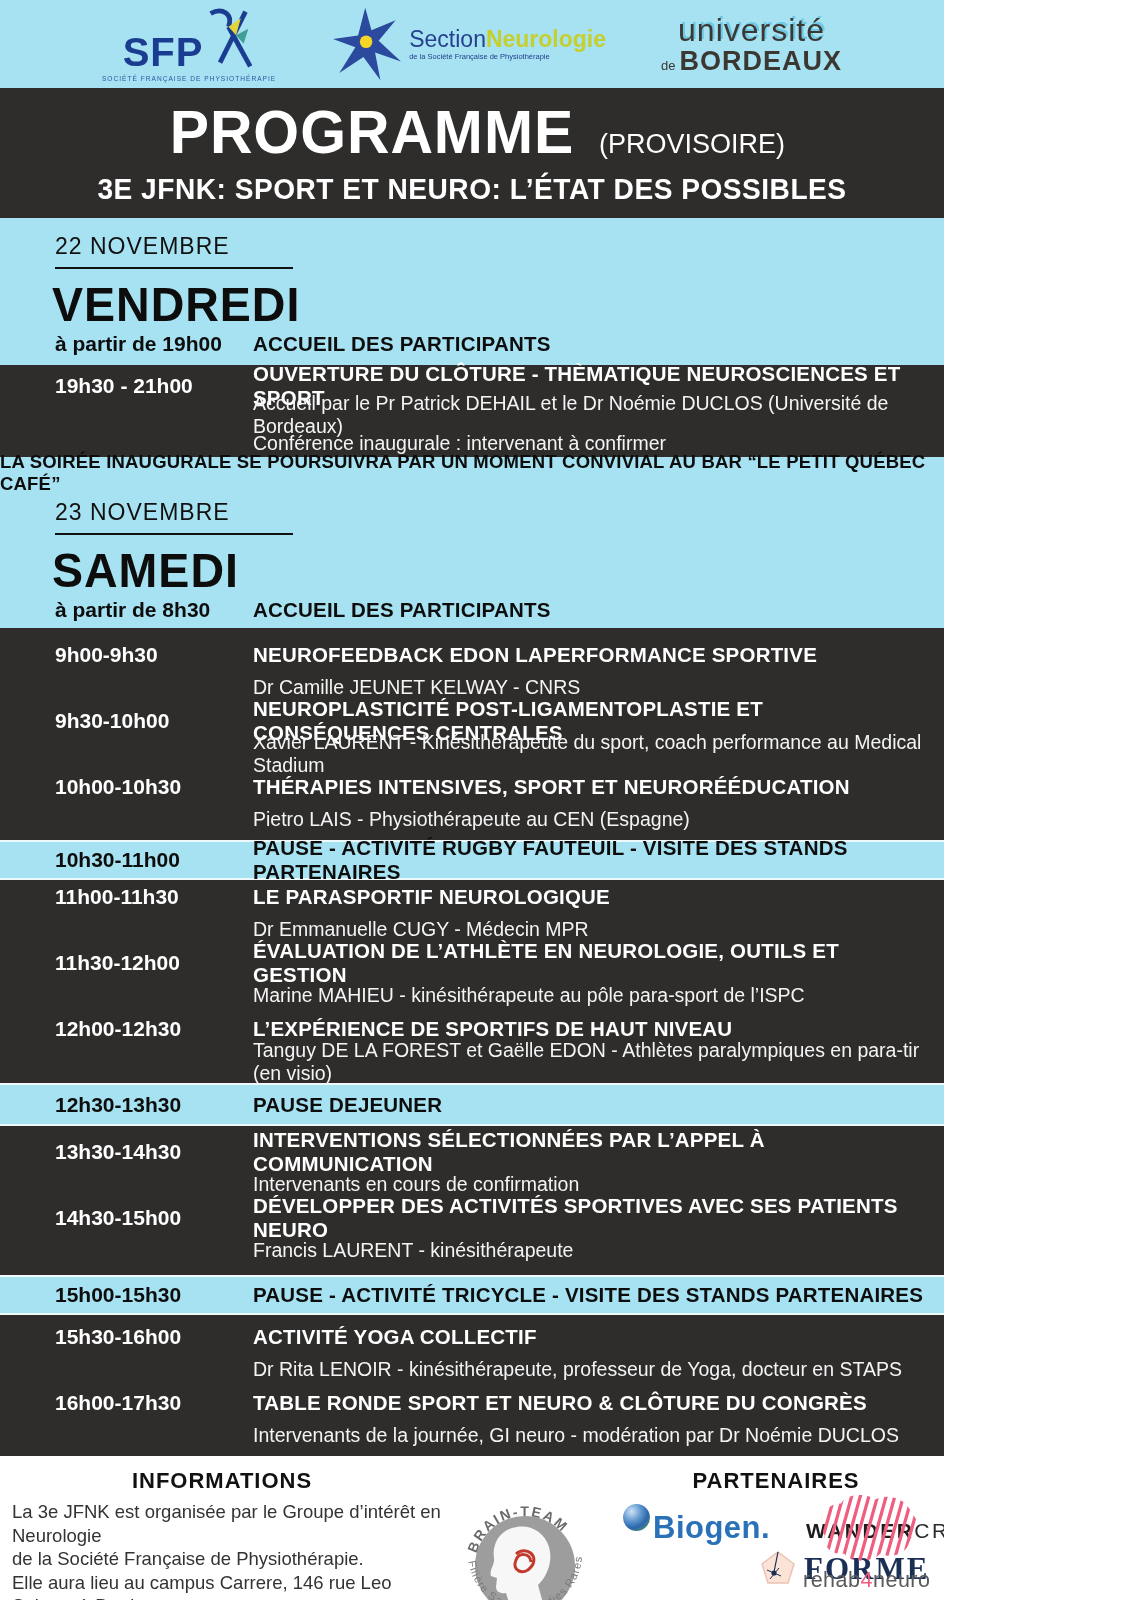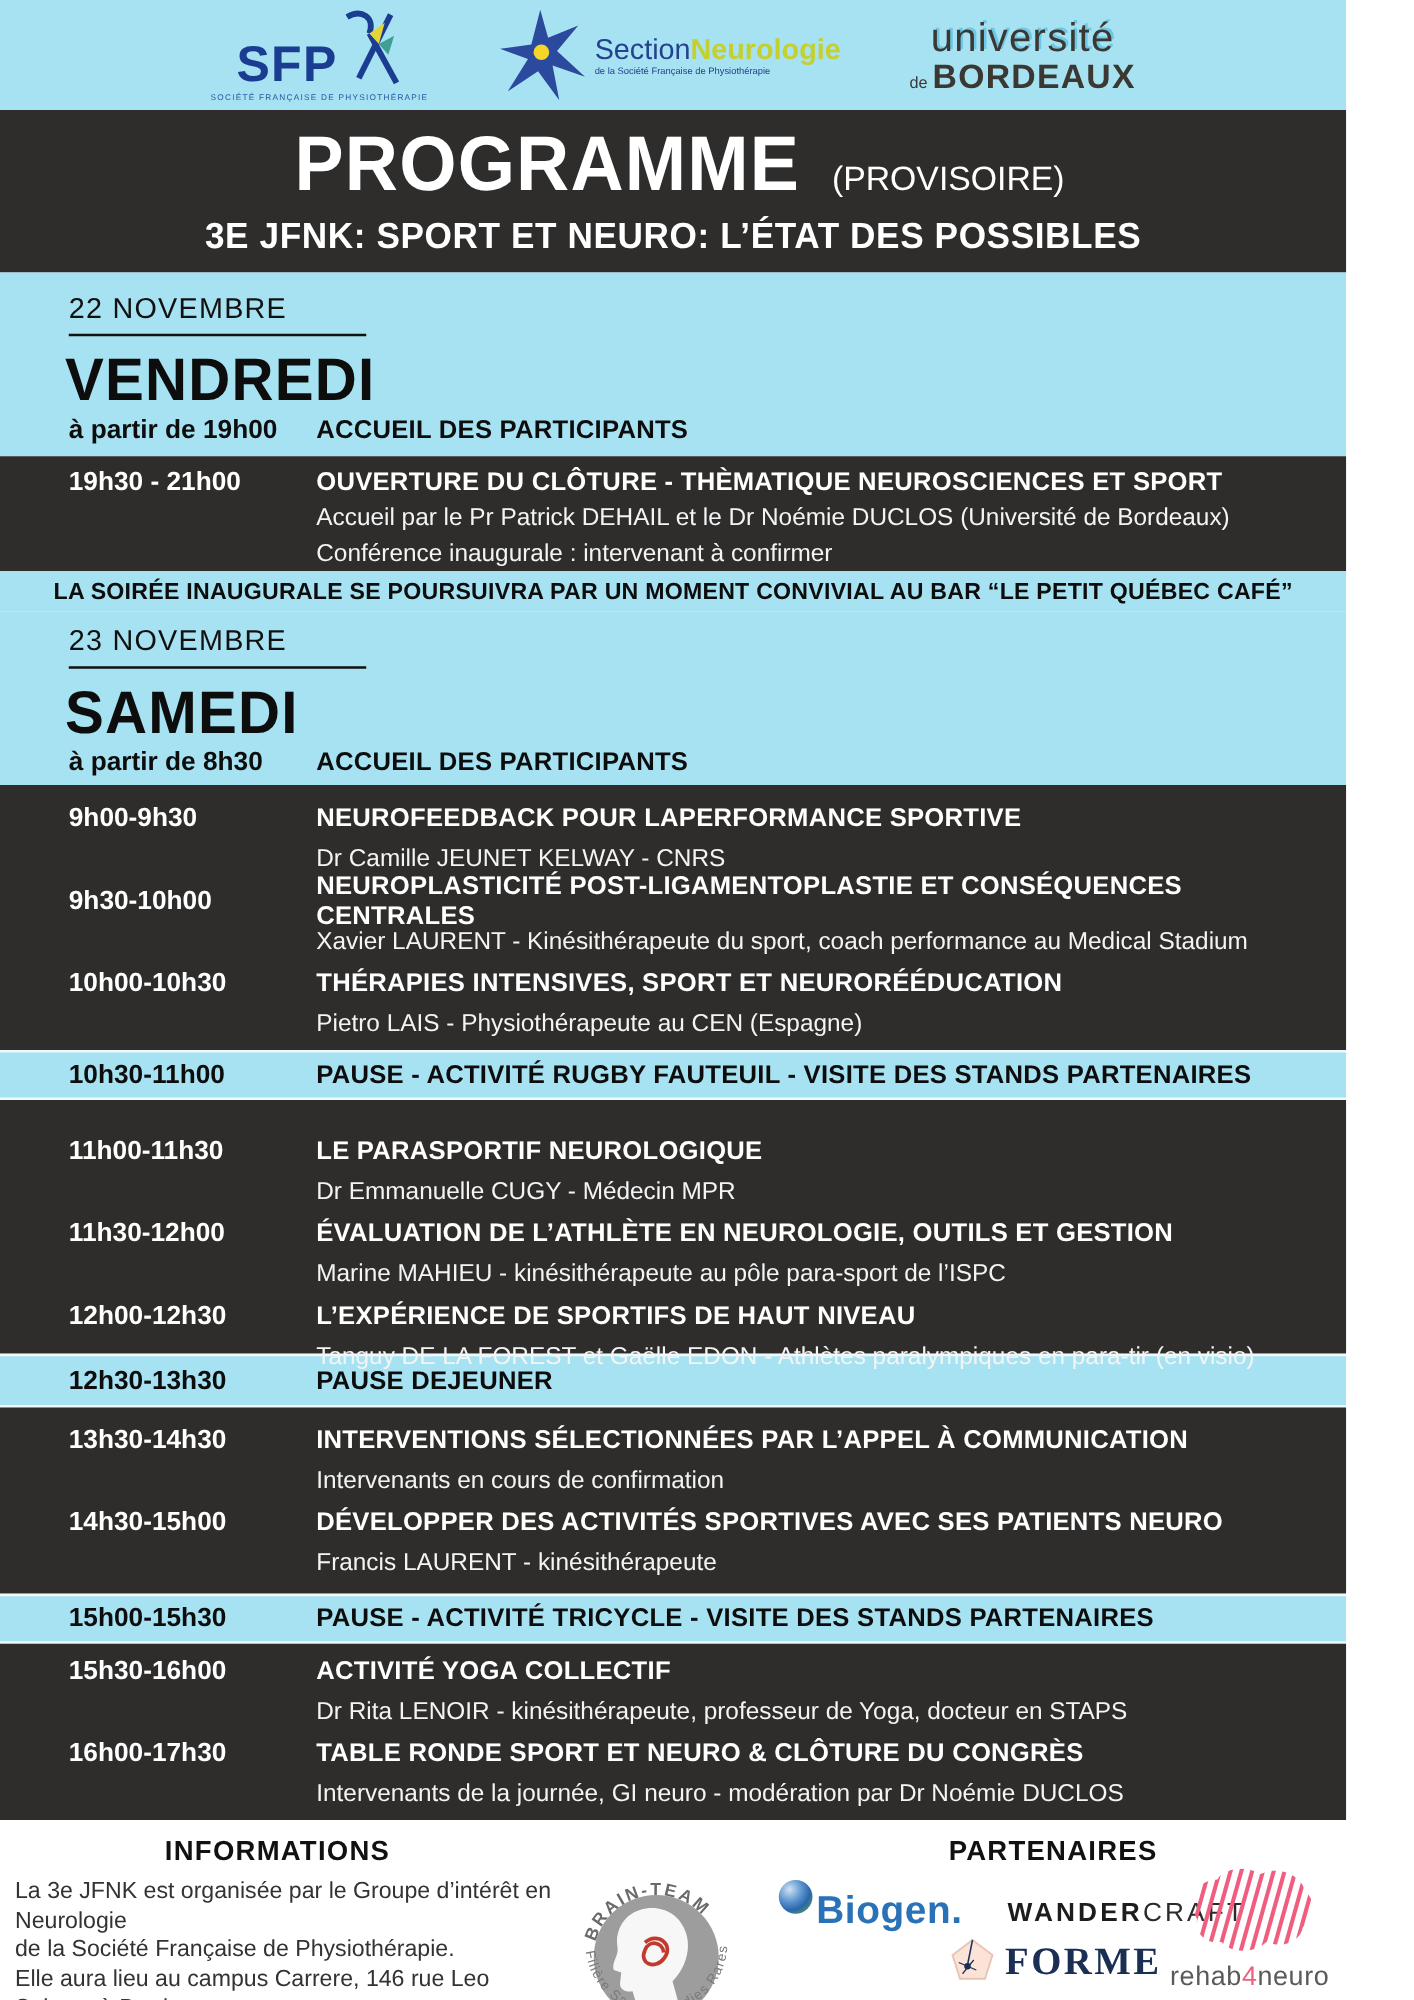--- a/index.html
+++ b/index.html
@@ -1,17 +1,17 @@
 <!DOCTYPE html>
 <html><head>
 <meta charset="utf-8">
 <style>
   * { box-sizing: border-box; }
   body { margin:0; background:#ffffff; font-family:"Liberation Sans", sans-serif; }
-  .page { width:1077px; height:1600px; overflow:hidden; background:#ffffff; position:relative; }
+  .page { width:944px; height:1600px; overflow:hidden; background:#ffffff; position:relative; }
 
   .band-blue { background:#a6e2f1; }
   .band-dark { background:#2e2d2c; color:#ffffff; }
 
   
   .logos { height:88px; display:flex; align-items:center; justify-content:center; gap:55px; }
   .logo { display:flex; align-items:center; }
   .sfp { flex-direction:column; }
   .sfp-row { display:flex; align-items:flex-end; }
   .sfp-text { color:#1b3d91; font-weight:800; font-size:40px; letter-spacing:1px; line-height:1; }
@@ -52,21 +52,21 @@
   .speaker { font-weight:400; font-size:19.5px; color:#f4f4f4; }
 
   .blk .session { display:flex; }
   .blk .session .t { flex:none; width:253px; padding-left:55px; font-weight:700; font-size:21px; height:33px; display:flex; align-items:center; }
   .blk .session .c { flex:1; padding-right:6px; }
   .blk .session .c > div { height:33px; display:flex; align-items:center; }
 
   #blk-open { height:92px; padding-top:6px; }
   #blk-open .session .t, #blk-open .session .c > div { height:29px; }
   #blk1 { height:212px; padding-top:10px; }
-  #blk2 { height:203px; padding-top:24px; }
+  #blk2 { height:203px; padding-top:0; }
   #blk3 { height:149px; padding-top:9px; }
   #blk4 { height:141px; padding-top:5px; }
 
   .banner { height:32px; display:flex; align-items:center; justify-content:center; }
   .banner div { color:#0d0d0d; font-weight:700; font-size:18.5px; letter-spacing:0.2px; }
 
   .pause { display:flex; align-items:center; color:#0d0d0d;
            border-top:2px solid #eef9fc; border-bottom:2px solid #eef9fc; }
   .pause .title-line { font-size:20.5px; }
   #pause1 { height:40px; }
@@ -176,21 +176,21 @@
     <div class="srow welcome">
       <div class="t">à partir de 8h30</div>
       <div class="c title-line">ACCUEIL DES PARTICIPANTS</div>
     </div>
   </section>
 
   <section class="band-dark blk" id="blk1">
     <div class="session">
       <div class="t">9h00-9h30</div>
       <div class="c">
-        <div class="title-line">NEUROFEEDBACK POUR LAPERFORMANCE SPORTIVE</div>
+        <div class="title-line">NEUROFEEDBACK EDON LAPERFORMANCE SPORTIVE</div>
         <div class="speaker">Dr Camille JEUNET KELWAY - CNRS</div>
       </div>
     </div>
     <div class="session">
       <div class="t">9h30-10h00</div>
       <div class="c">
         <div class="title-line">NEUROPLASTICITÉ POST-LIGAMENTOPLASTIE ET CONSÉQUENCES CENTRALES</div>
         <div class="speaker">Xavier LAURENT - Kinésithérapeute du sport, coach performance au Medical Stadium</div>
       </div>
     </div>

